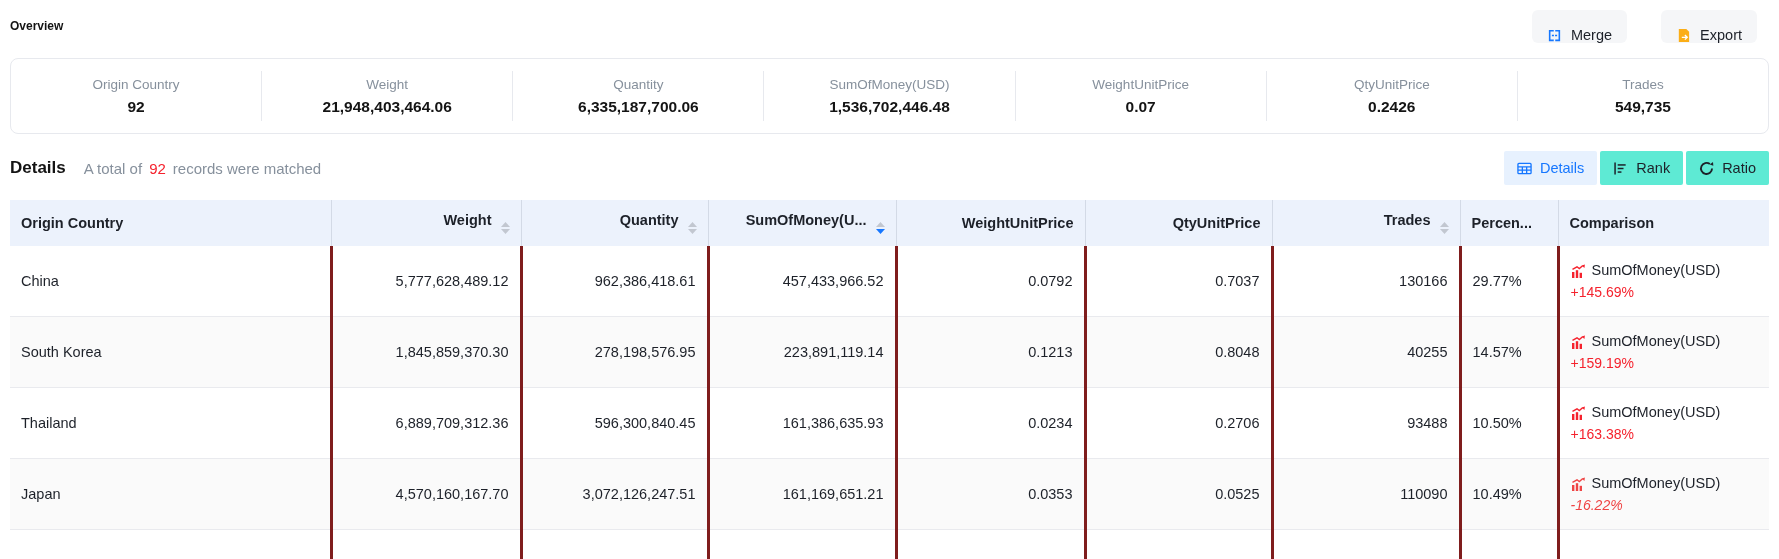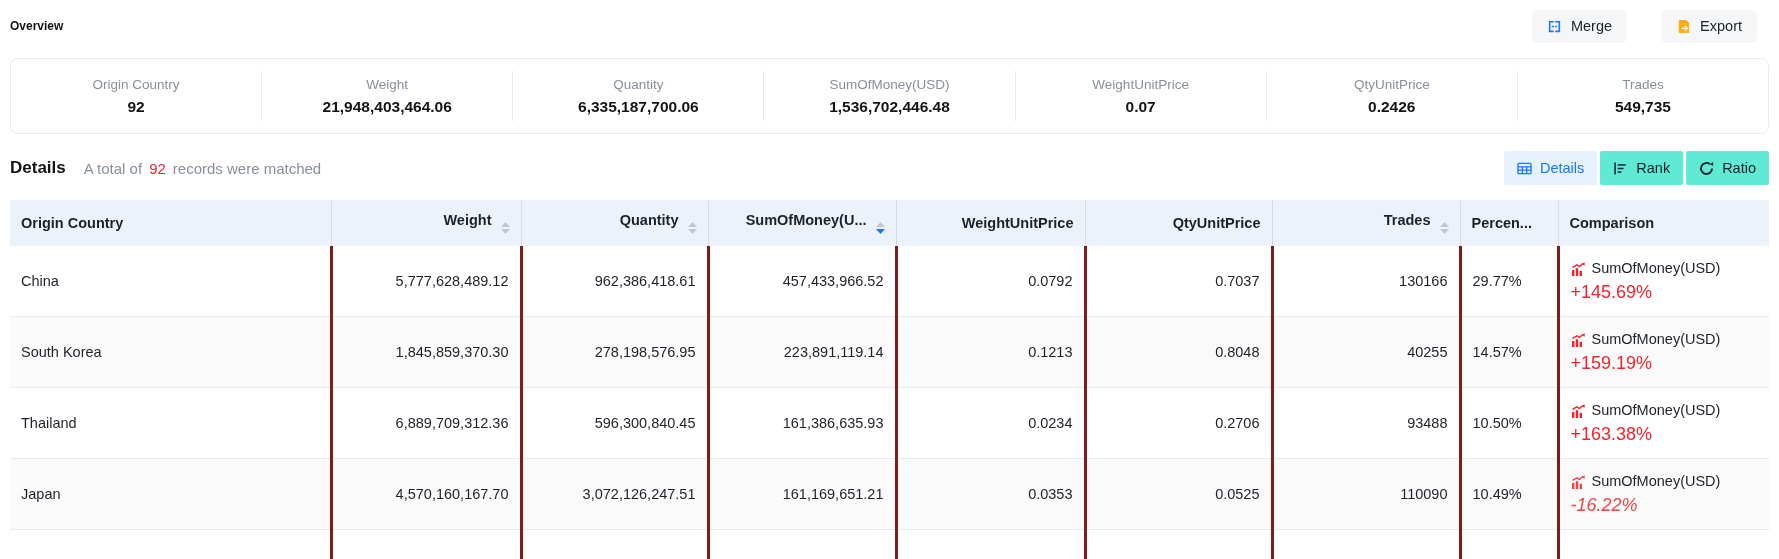--- a/index.html
+++ b/index.html
@@ -7,21 +7,21 @@
     width:1779px;height:559px;overflow:hidden;
     font-family:"Liberation Sans",sans-serif;color:#1d2129;
     -webkit-font-smoothing:antialiased;
   }
   .page{padding:0 10px;width:1759px;}
 
   
   .topbar{display:flex;justify-content:space-between;align-items:center;margin-top:9px;height:34px;}
   .page-title{font-size:12px;font-weight:700;margin:0;color:#141414;}
   .topbar-actions{display:flex;gap:34px;padding-right:12px;}
-  .btn{display:inline-flex;align-items:center;gap:9px;background:#f5f6f8;border:none;border-radius:6px;
+  .btn{display:inline-flex;align-items:flex-end;gap:9px;background:#f5f6f8;border:none;border-radius:6px;
        height:33px;padding:0 15px;font-size:14.5px;color:#1d2129;cursor:pointer;font-family:inherit;}
   .icon-blue{color:#1677ff;display:inline-flex;}
   .icon-orange{color:#fbae17;display:inline-flex;}
 
   
   .stats-card{display:flex;align-items:center;border:1px solid #e7e9ee;border-radius:8px;margin-top:15px;height:74px;background:#fff;}
   .stat{flex:1;display:flex;flex-direction:column;justify-content:center;gap:7px;text-align:center;height:50px;border-left:1px solid #e7e9ee;}
   .stat:first-child{border-left:none;}
   .stat-label{font-size:13.5px;color:#86909c;line-height:1;}
   .stat-value{font-size:15.5px;font-weight:700;color:#141414;line-height:1;}
@@ -52,21 +52,21 @@
   .sorter{display:inline-flex;flex-direction:column;gap:2.5px;margin-left:9px;vertical-align:-2px;}
   .sorter svg{display:block;}
   .sorter path{fill:#c2c7d0;}
   th.sorted-desc .sorter .c-down path{fill:#1677ff;}
 
   
   td.comparison{padding-top:7px;padding-bottom:7px;}
   .cmp-line1{display:flex;align-items:center;gap:7px;line-height:1;}
   .cmp-metric{color:#1d2129;font-size:14.5px;}
   .cmp-icon{display:inline-flex;}
-  .cmp-change{font-size:18px;margin-top:7px;line-height:1;}
+  .cmp-change{font-size:14px;margin-top:7px;line-height:1;}
   .up{color:#f5222d;} .down{color:#ef4444;font-style:italic;}
 </style>
 </head>
 <body>
 
 <div class="page">
 
   <div class="topbar">
     <h1 class="page-title">Overview</h1>
     <div class="topbar-actions">

